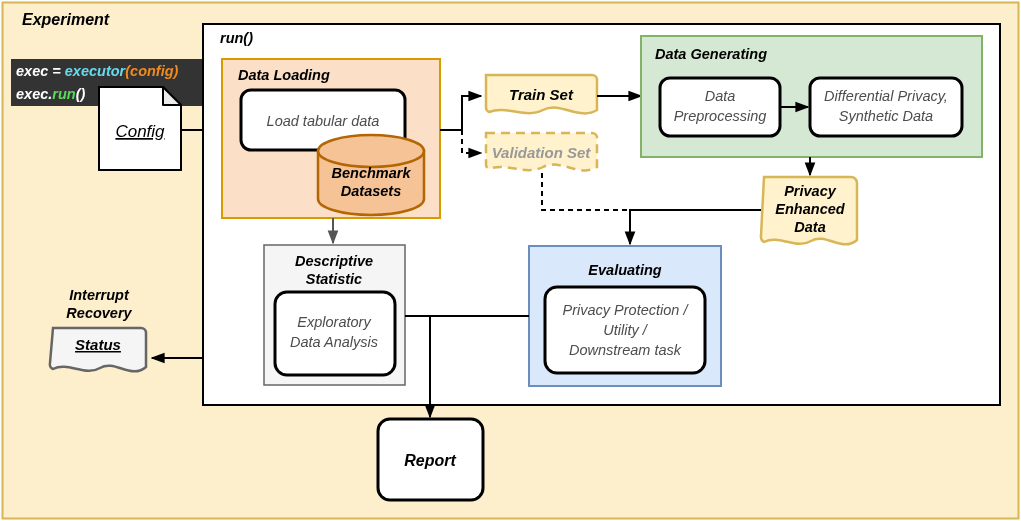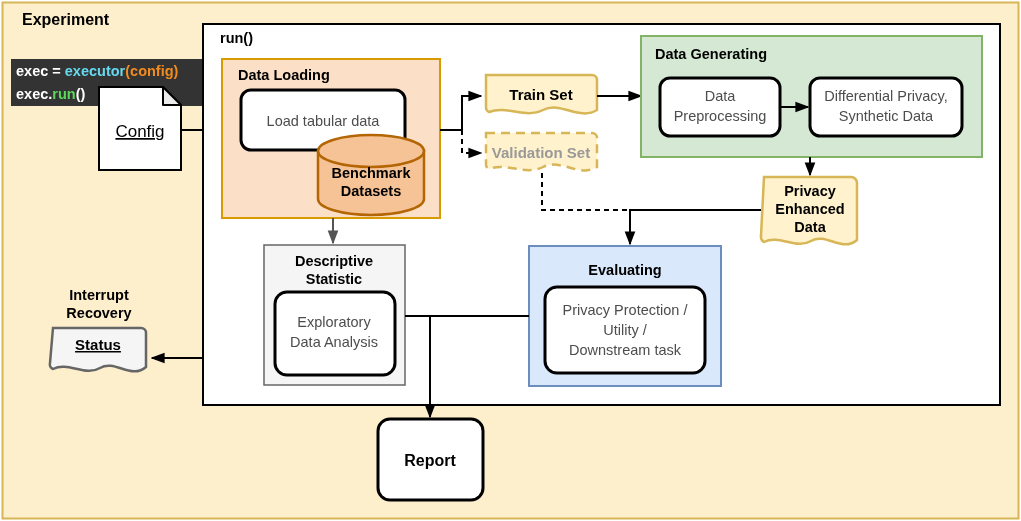--- a/index.html
+++ b/index.html
@@ -1,18 +1,18 @@
 <!DOCTYPE html>
 <html><head>
 <meta charset="utf-8">
 <title>Experiment pipeline diagram</title>
 <style>
   html,body{margin:0;padding:0;background:#ffffff;}
   body{font-family:"Liberation Sans",sans-serif;}
-  #stage{position:relative;width:1021px;height:521px;overflow:hidden;background:#ffffff;}
+  #stage{position:relative;width:1021px;height:521px;overflow:hidden;background:#ffffff;font-style:italic;}
   svg{display:block;}
   .t{font-family:"Liberation Sans",sans-serif;}
   .bold{font-weight:bold;}
 </style>
 </head>
 <body>
 
 <div id="stage">
 <svg width="1021" height="521" viewBox="0 0 1021 521" xmlns="http://www.w3.org/2000/svg">
 

